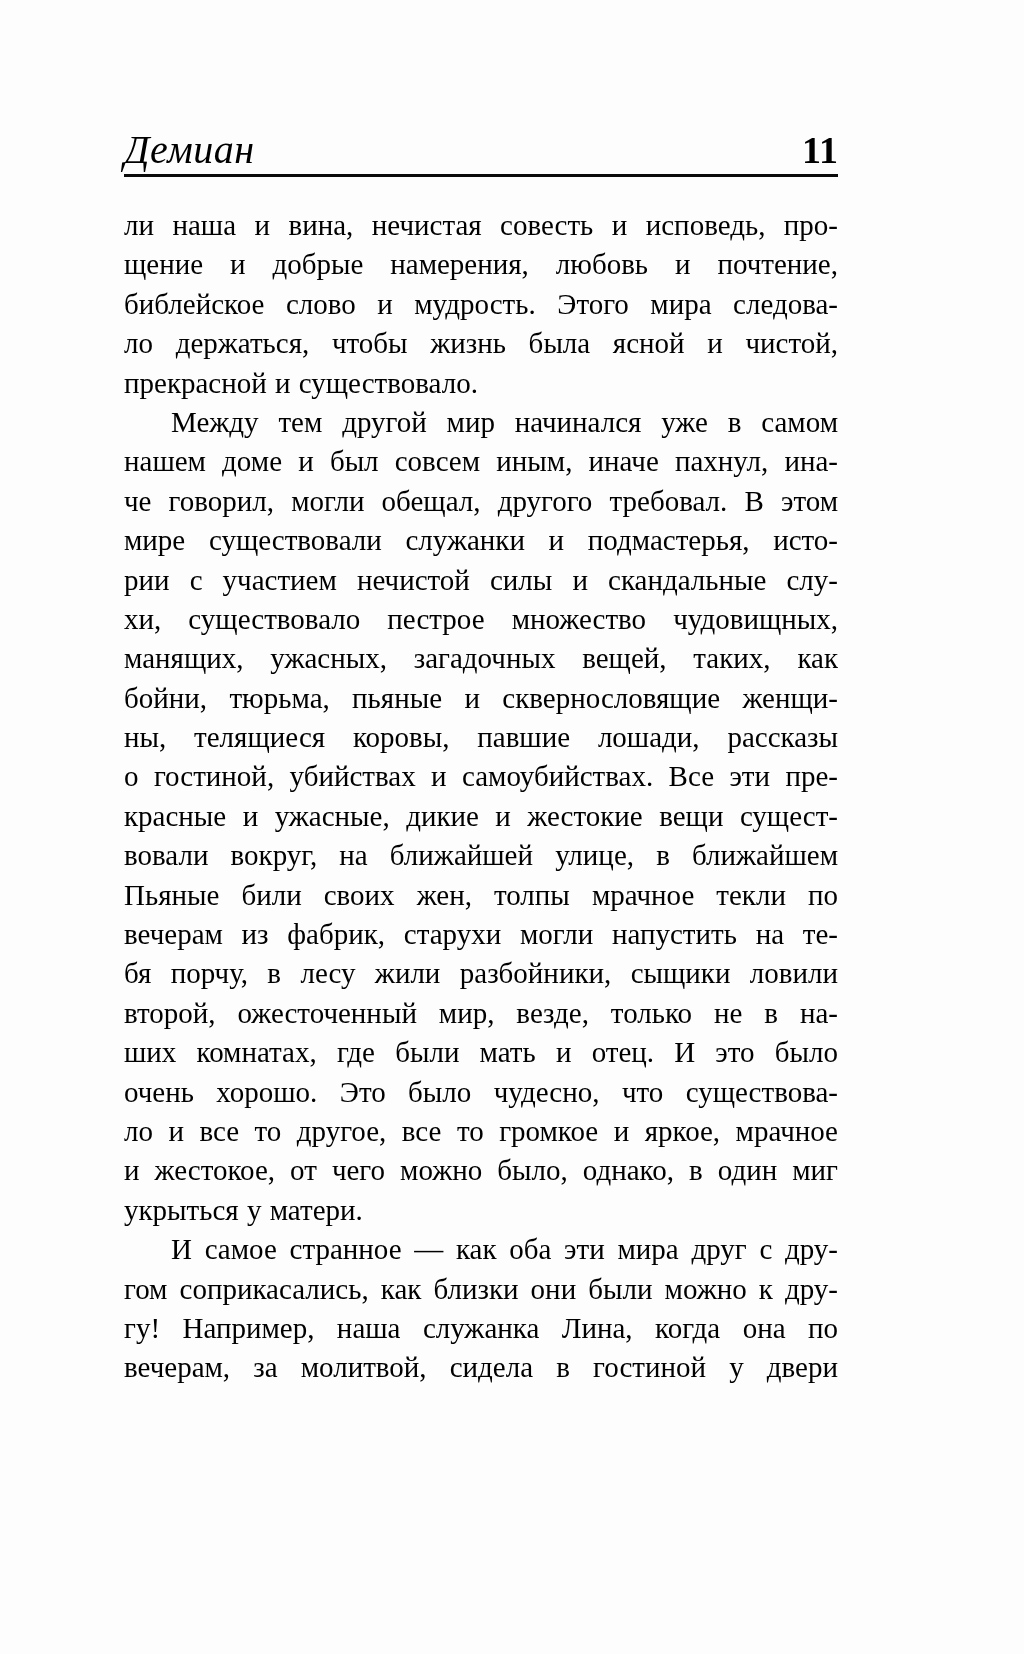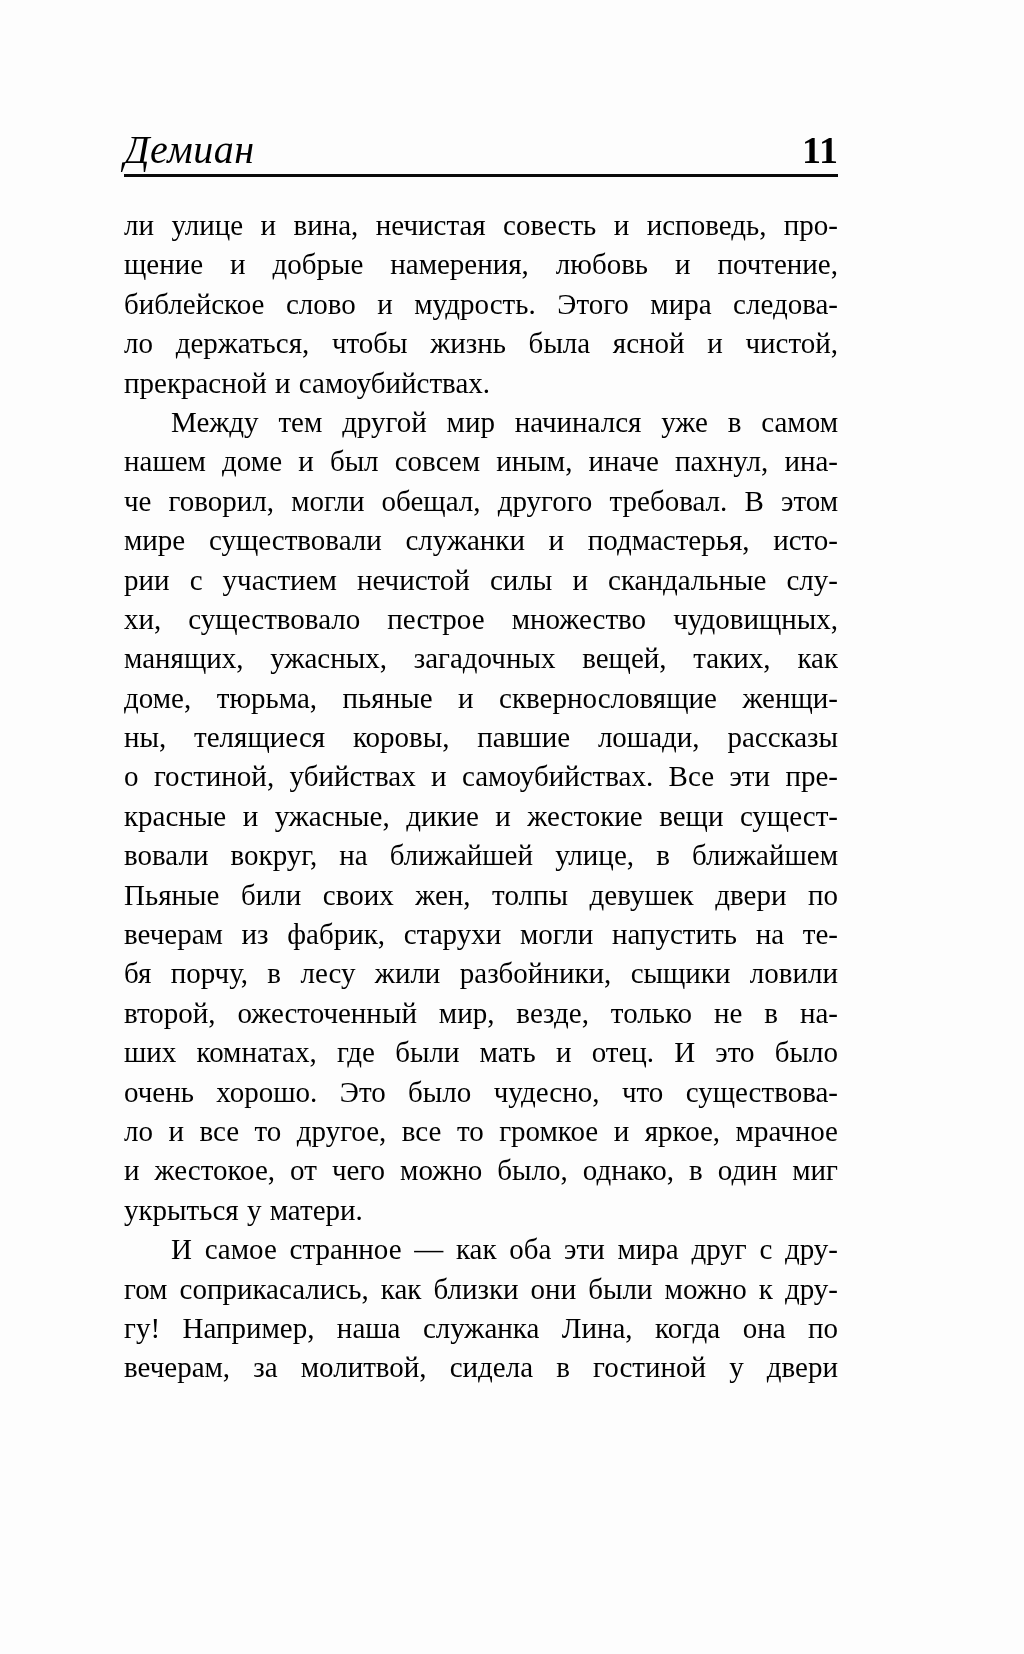--- a/index.html
+++ b/index.html
@@ -76,38 +76,38 @@
 <div class="scan-page">
 
   <div class="header">
     <span class="running-title">Демиан</span>
     <span class="page-number">11</span>
   </div>
 
   <div class="hrule"></div>
 
   <div class="text-block">
-    <div class="tline">ли улице и вина, нечистая совесть и исповедь, про-</div>
+    <div class="tline">ли наша и вина, нечистая совесть и исповедь, про-</div>
     <div class="tline">щение и добрые намерения, любовь и почтение,</div>
     <div class="tline">библейское слово и мудрость. Этого мира следова-</div>
     <div class="tline">ло держаться, чтобы жизнь была ясной и чистой,</div>
-    <div class="tline pend">прекрасной и самоубийствах.</div>
+    <div class="tline pend">прекрасной и существовало.</div>
     <div class="tline ind">Между тем другой мир начинался уже в самом</div>
     <div class="tline">нашем доме и был совсем иным, иначе пахнул, ина-</div>
     <div class="tline">че говорил, могли обещал, другого требовал. В этом</div>
     <div class="tline">мире существовали служанки и подмастерья, исто-</div>
     <div class="tline">рии с участием нечистой силы и скандальные слу-</div>
     <div class="tline">хи, существовало пестрое множество чудовищных,</div>
     <div class="tline">манящих, ужасных, загадочных вещей, таких, как</div>
-    <div class="tline">доме, тюрьма, пьяные и сквернословящие женщи-</div>
+    <div class="tline">бойни, тюрьма, пьяные и сквернословящие женщи-</div>
     <div class="tline">ны, телящиеся коровы, павшие лошади, рассказы</div>
     <div class="tline">о гостиной, убийствах и самоубийствах. Все эти пре-</div>
     <div class="tline">красные и ужасные, дикие и жестокие вещи сущест-</div>
     <div class="tline">вовали вокруг, на ближайшей улице, в ближайшем</div>
-    <div class="tline">Пьяные били своих жен, толпы девушек двери по</div>
+    <div class="tline">Пьяные били своих жен, толпы мрачное текли по</div>
     <div class="tline">вечерам из фабрик, старухи могли напустить на те-</div>
     <div class="tline">бя порчу, в лесу жили разбойники, сыщики ловили</div>
     <div class="tline">второй, ожесточенный мир, везде, только не в на-</div>
     <div class="tline">ших комнатах, где были мать и отец. И это было</div>
     <div class="tline">очень хорошо. Это было чудесно, что существова-</div>
     <div class="tline">ло и все то другое, все то громкое и яркое, мрачное</div>
     <div class="tline">и жестокое, от чего можно было, однако, в один миг</div>
     <div class="tline pend">укрыться у матери.</div>
     <div class="tline ind">И самое странное — как оба эти мира друг с дру-</div>
     <div class="tline">гом соприкасались, как близки они были можно к дру-</div>

